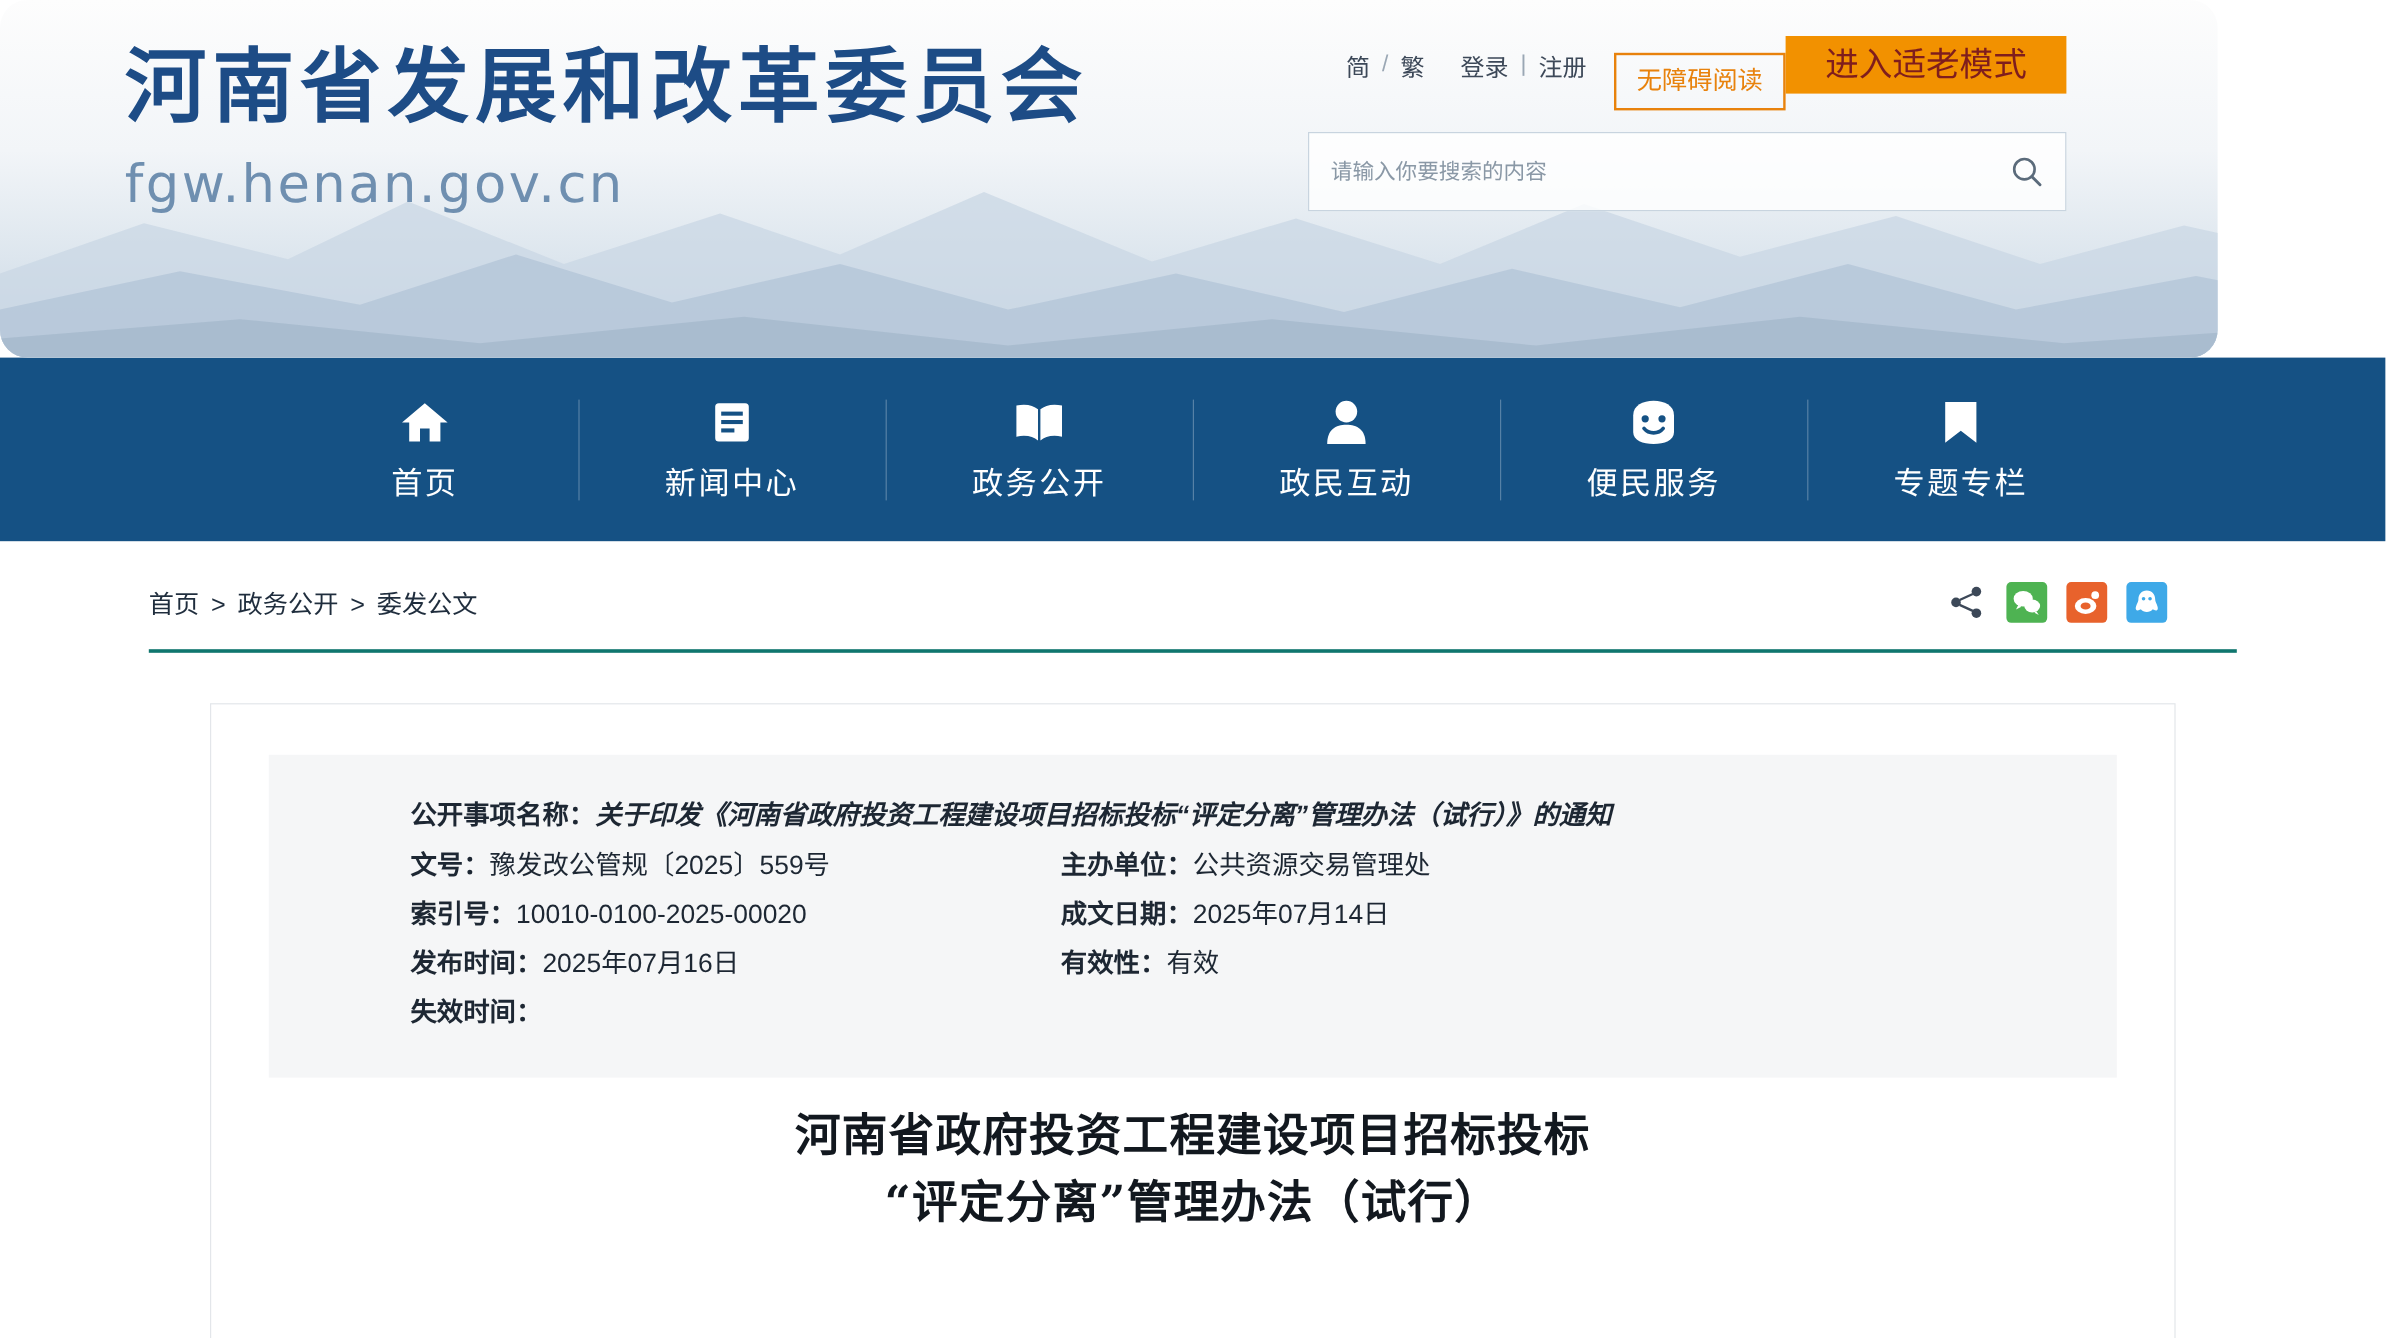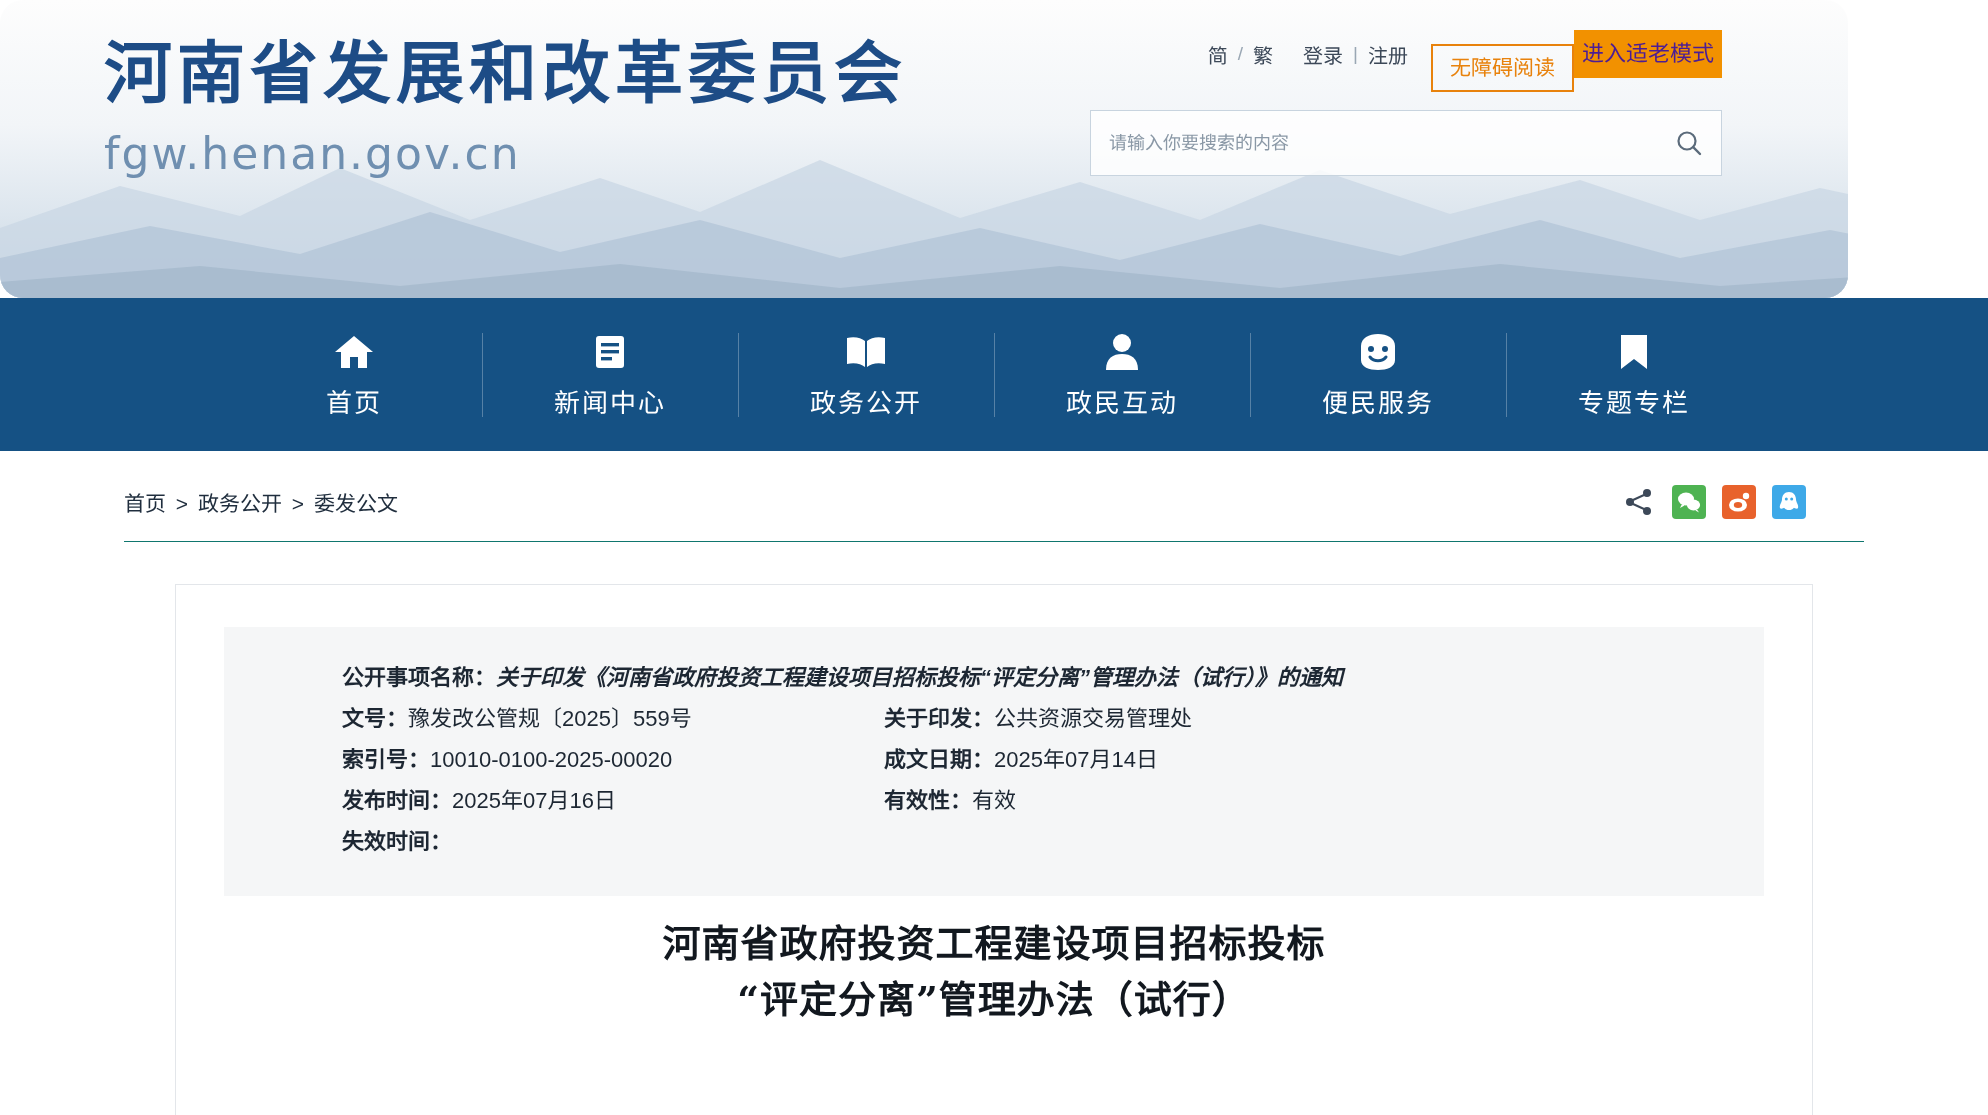--- a/index.html
+++ b/index.html
@@ -81,23 +81,23 @@
     font-size: 21px;
     padding: 0 17px;
     height: 48px;
     line-height: 44px;
     box-sizing: border-box;
     white-space: nowrap;
     margin-top: 28px;
   }
   .btn-elder {
     background: #f29100;
-    color: #4c1d95;
-    font-size: 22px;
-    padding: 0 8px;
+    color: #7f1d1d;
+    font-size: 28px;
+    padding: 0 33px;
     height: 48px;
     line-height: 48px;
     box-sizing: border-box;
     white-space: nowrap;
   }
 
   .search-box {
     position: absolute;
     right: 126px;
     top: 110px;
@@ -180,21 +180,21 @@
   .crumb-wrap {
     width: 1988px;
     padding-top: 34px;
   }
   .crumb-inner {
     width: 1740px;
     margin: 0 auto;
     display: flex;
     align-items: center;
     justify-content: space-between;
-    border-bottom: 1px solid #0f766e;
+    border-bottom: 3px solid #0f766e;
     padding-bottom: 22px;
   }
   .crumb {
     font-size: 21px;
     color: #1f2d3d;
     white-space: nowrap;
   }
   .crumb .sep {
     color: #1f2d3d;
     padding: 0 4px;
@@ -429,21 +429,21 @@
   <div class="meta-box">
     <div class="meta-line">
       <span class="meta-label">公开事项名称：</span><span class="meta-title-val">关于印发《河南省政府投资工程建设项目招标投标“评定分离”管理办法（试行）》的通知</span>
     </div>
 
     <div class="meta-grid">
       <div class="meta-line">
         <span class="meta-label">文号：</span><span>豫发改公管规〔2025〕559号</span>
       </div>
       <div class="meta-line">
-        <span class="meta-label">关于印发：</span><span>公共资源交易管理处</span>
+        <span class="meta-label">主办单位：</span><span>公共资源交易管理处</span>
       </div>
 
       <div class="meta-line">
         <span class="meta-label">索引号：</span><span>10010-0100-2025-00020</span>
       </div>
       <div class="meta-line">
         <span class="meta-label">成文日期：</span><span>2025年07月14日</span>
       </div>
 
       <div class="meta-line">

